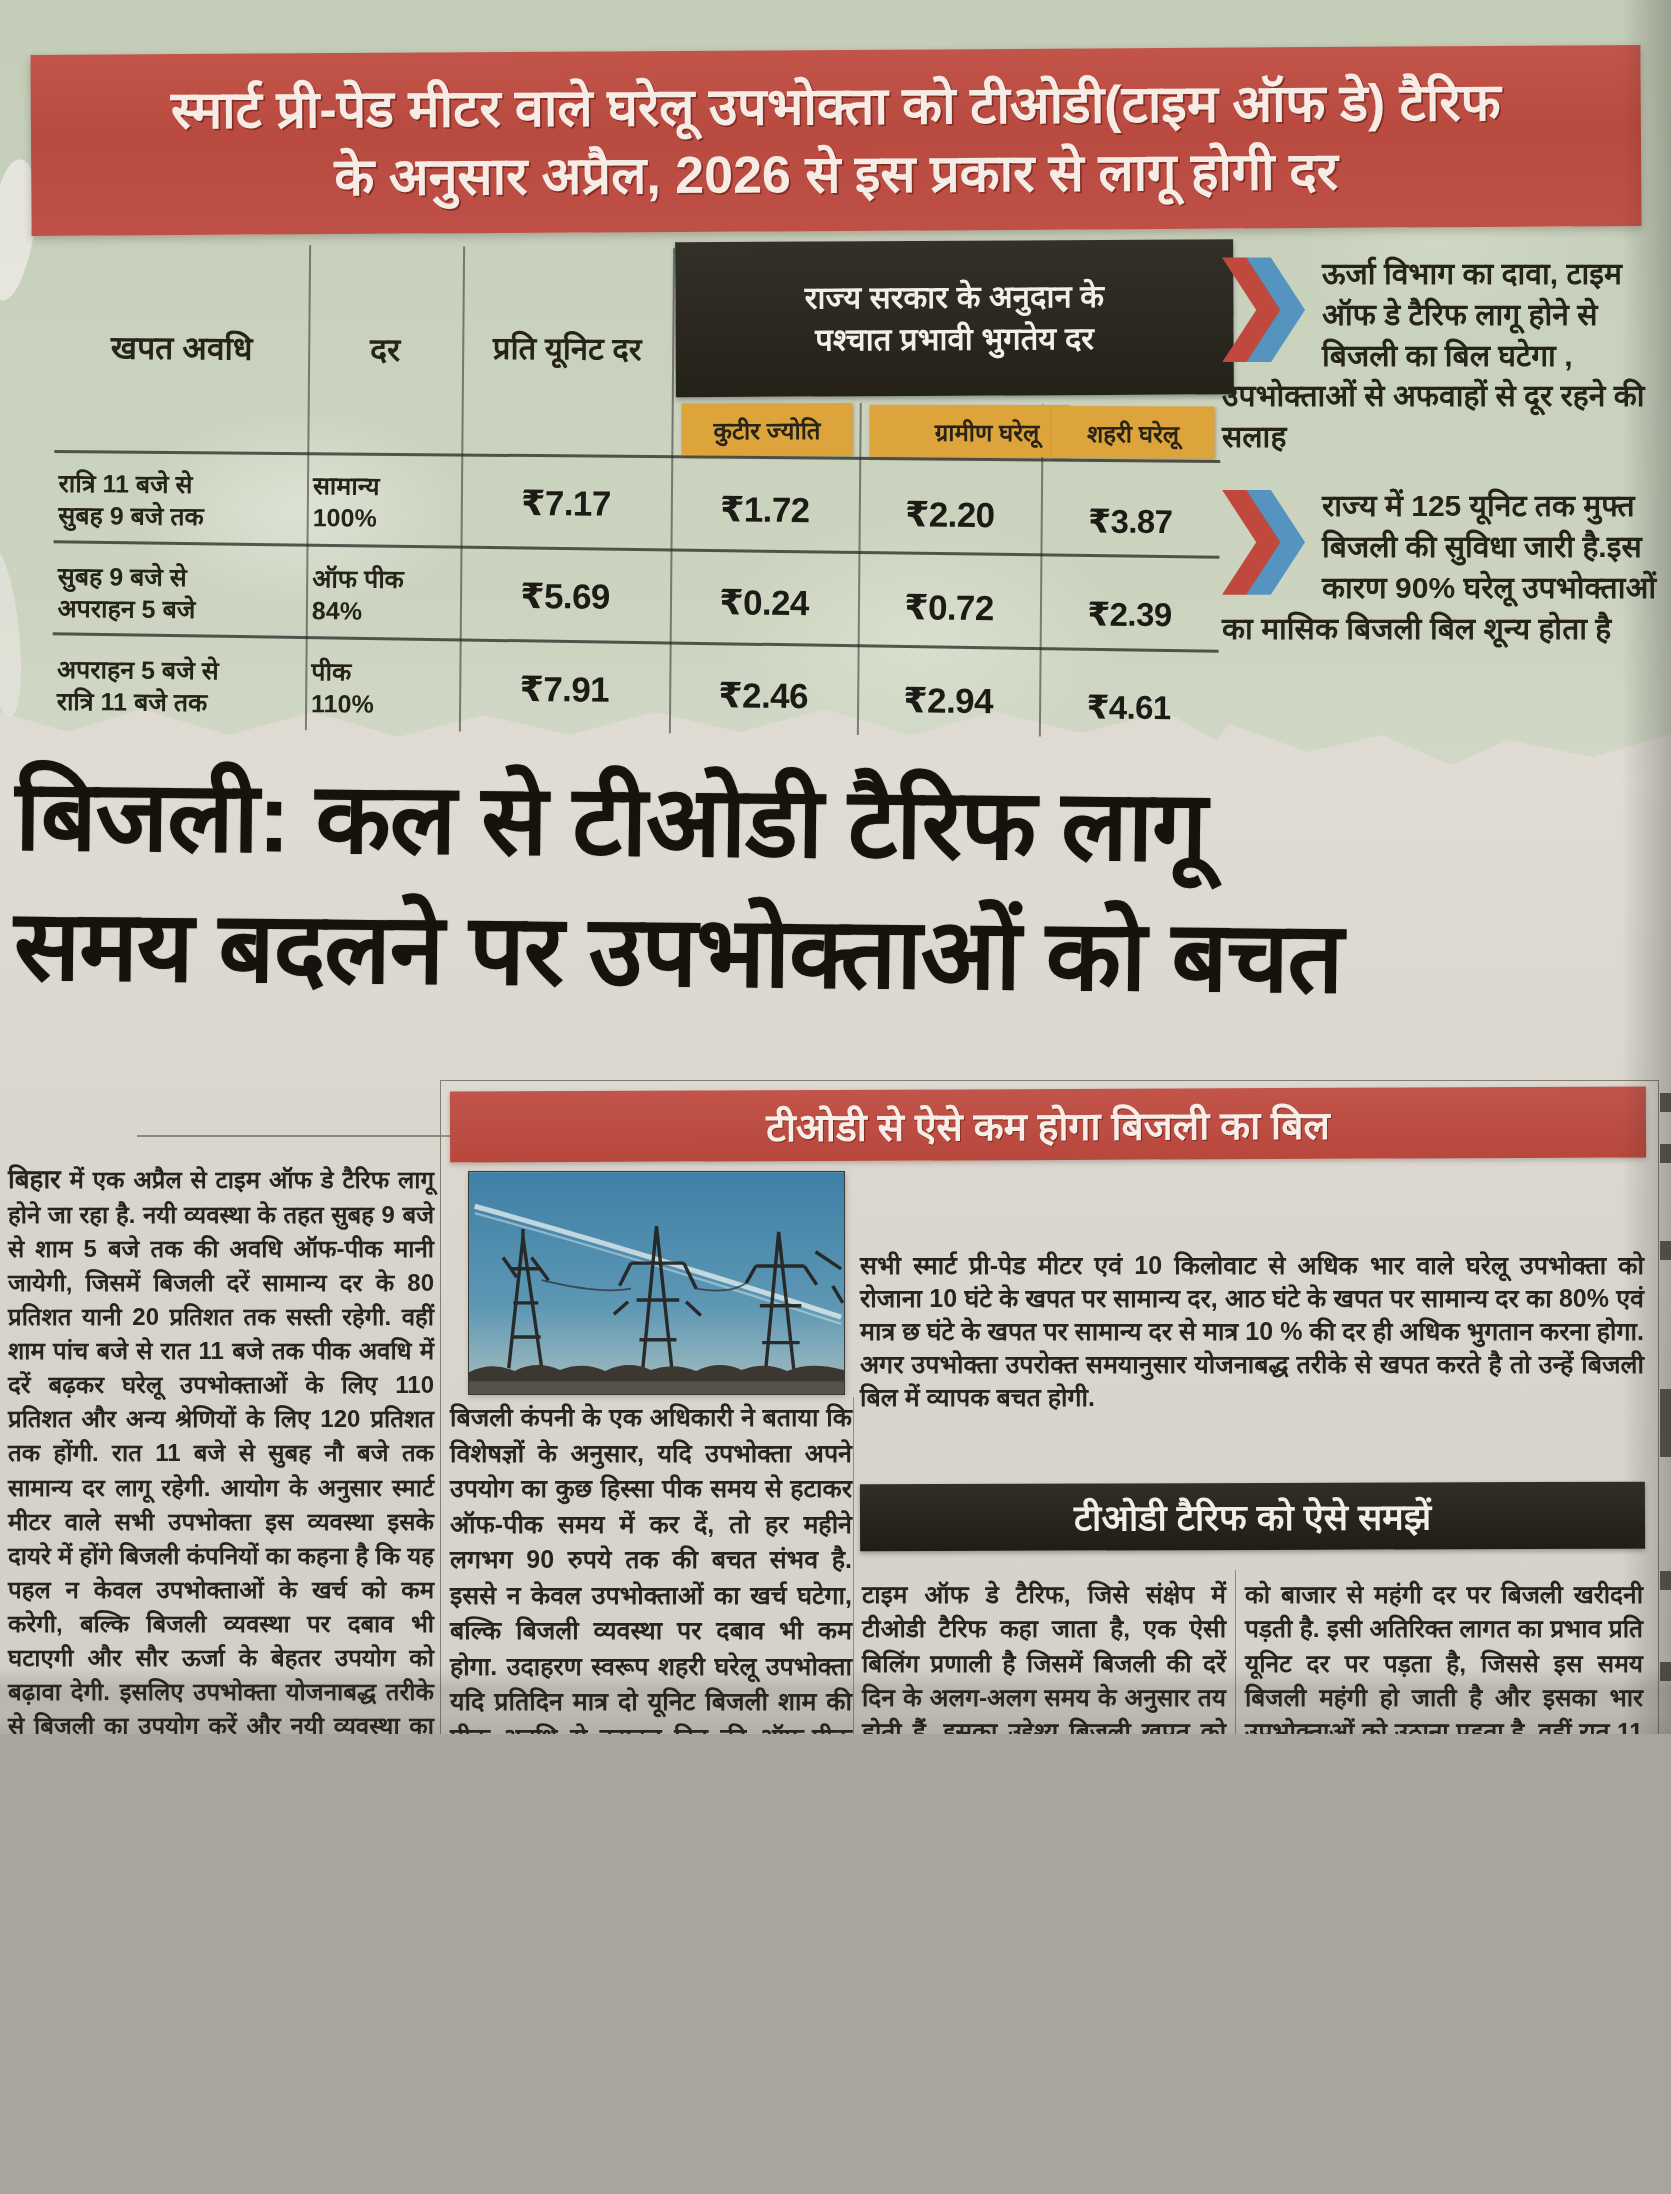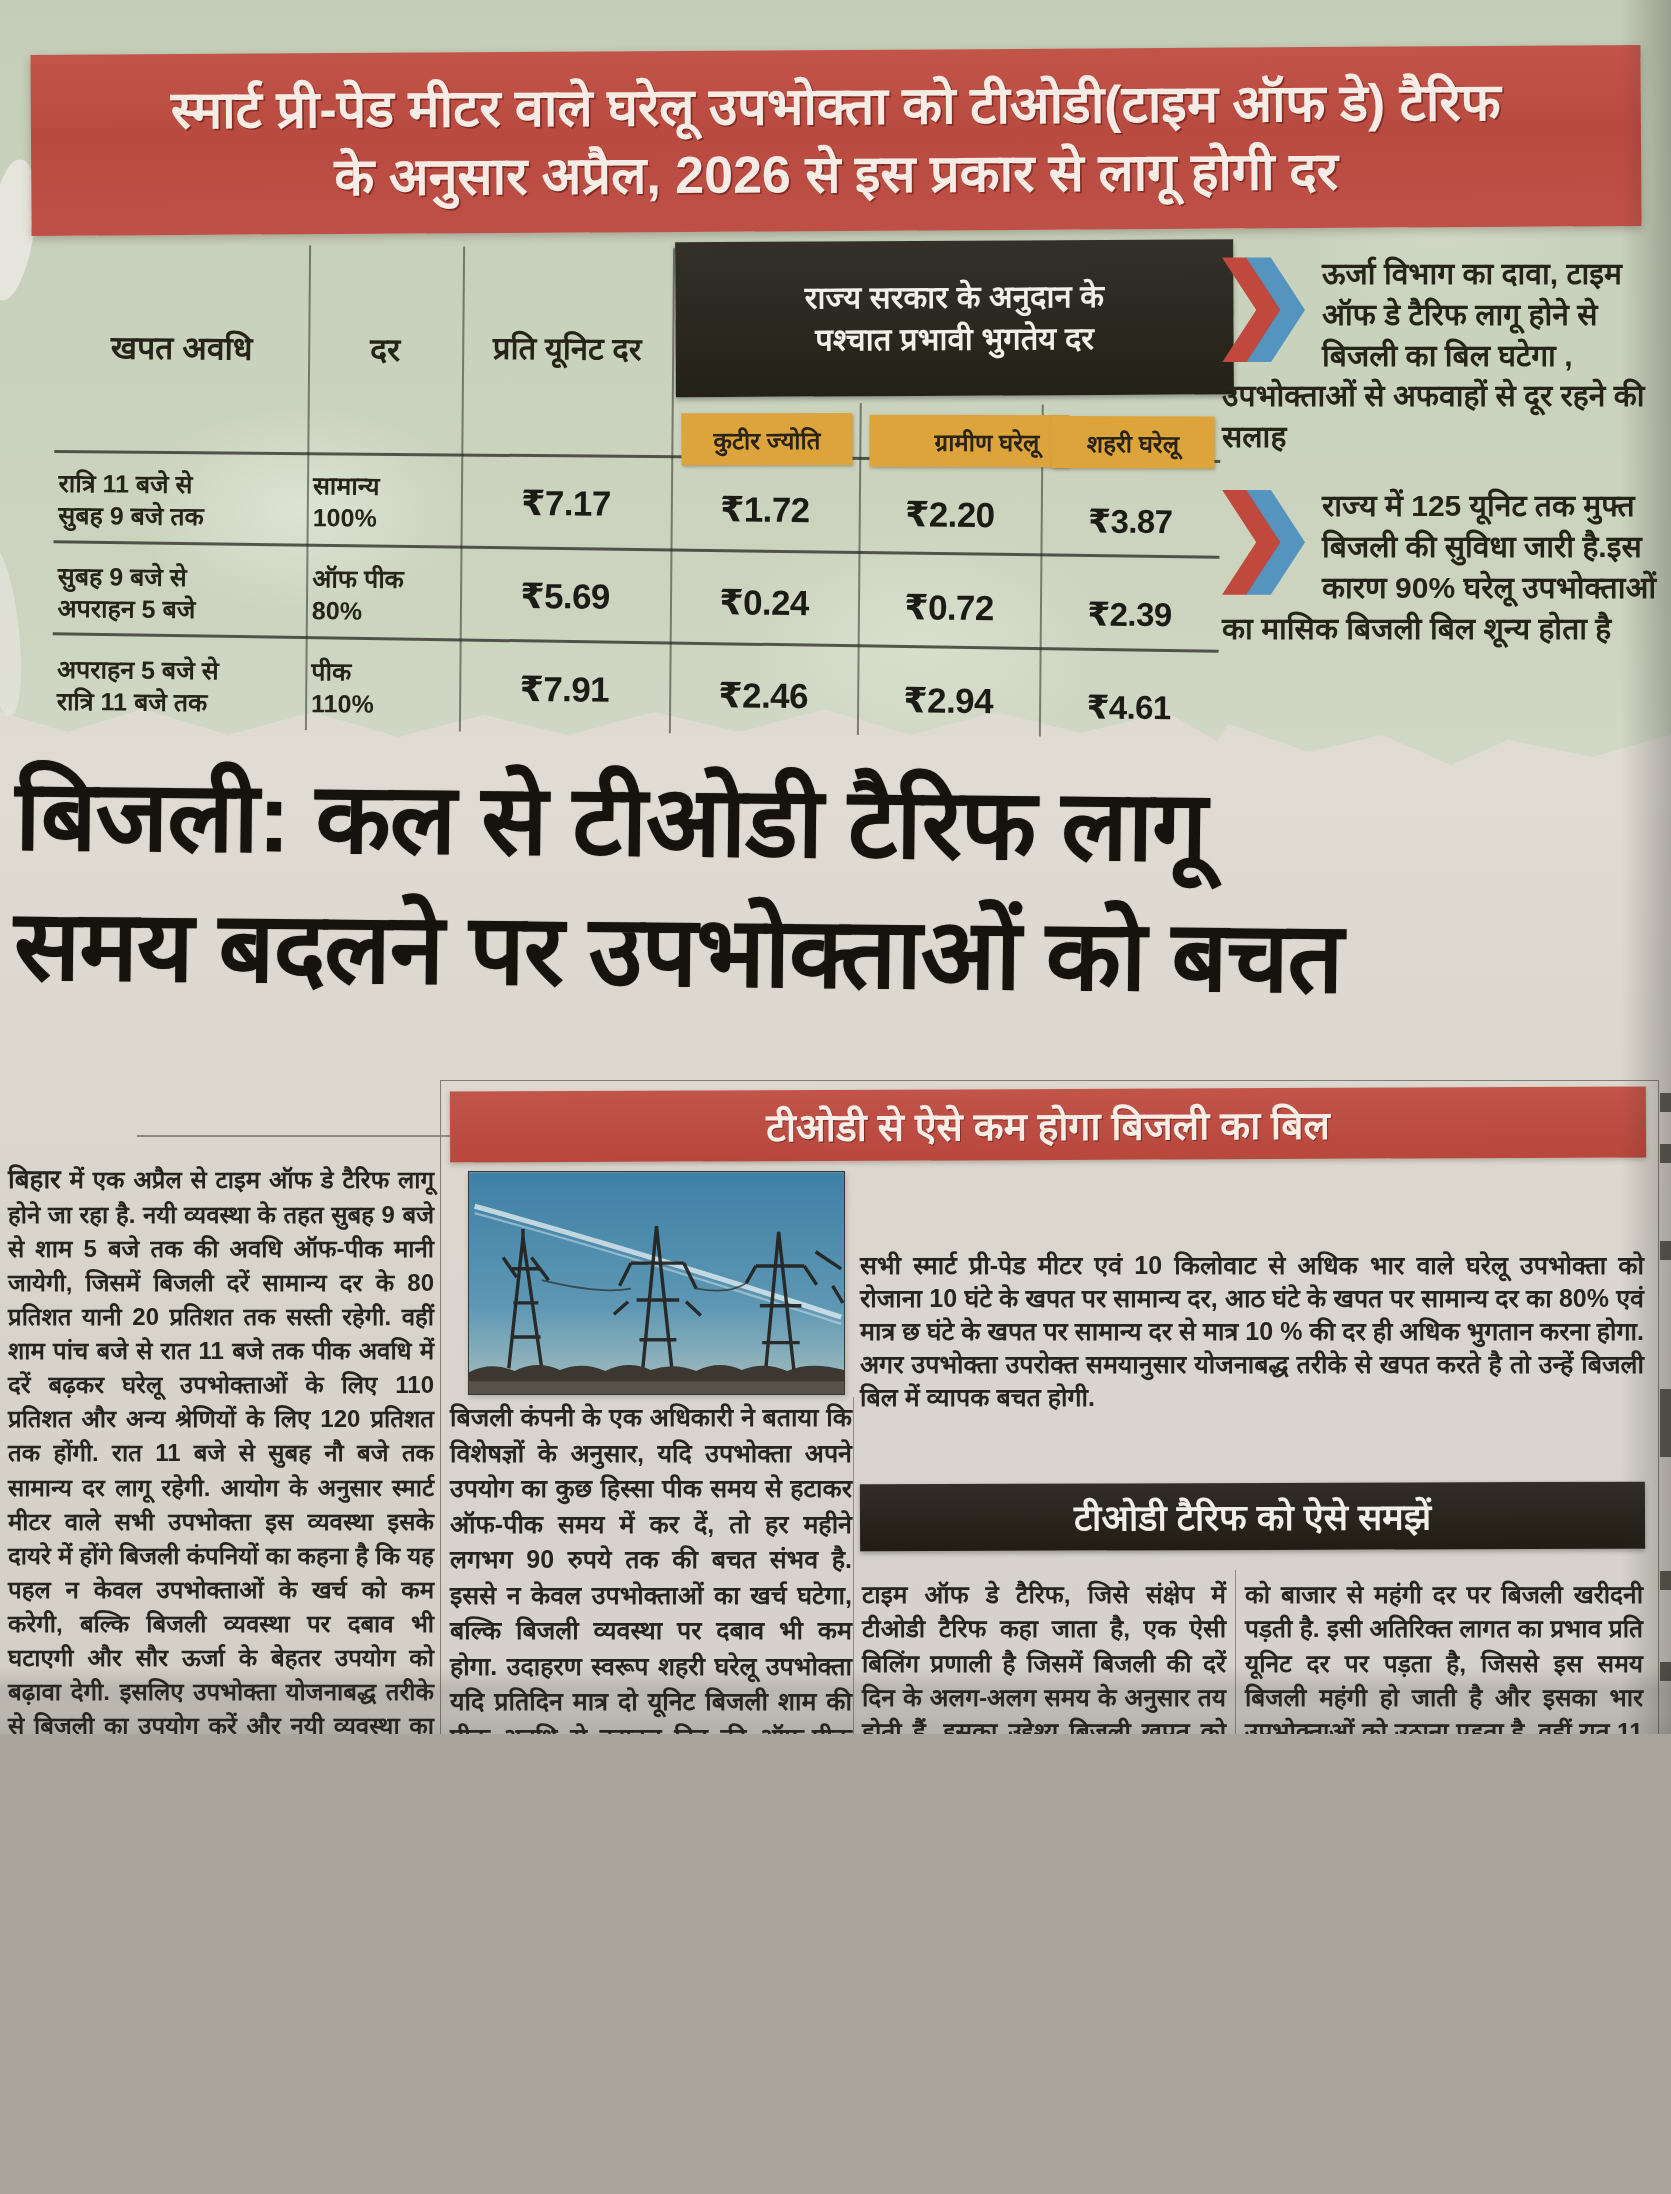--- a/index.html
+++ b/index.html
@@ -46,21 +46,21 @@
   .th{position:absolute;display:flex;align-items:center;justify-content:center;
         font-weight:700;text-align:center;}
   .th.period{left:0;top:0;width:253px;height:210px;font-size:32px;}
   .th.rate{left:253px;top:0;width:154px;height:210px;font-size:32px;}
   .th.perunit{left:407px;top:0;width:210px;height:210px;font-size:31px;line-height:1.3;}
   .group-header{position:absolute;left:620px;top:-6.8px;width:558px;height:155px;
         background:linear-gradient(180deg,#33302a,#242118);transform:rotate(-.8deg);
         display:flex;flex-direction:column;justify-content:center;align-items:center;
         color:#f2efe8;font-weight:700;font-size:31px;line-height:1.35;text-align:center;
         box-shadow:0 2.8px 5.7px rgba(0,0,0,.3);}
-  .subhead{position:absolute;top:167px;height:52px;background:#dda43c;color:#2a2416;
+  .subhead{position:absolute;top:157px;height:52px;background:#dda43c;color:#2a2416;
         display:flex;align-items:center;justify-content:center;font-weight:700;font-size:24px;
         box-shadow:1.1px 1.7px 3.4px rgba(80,60,20,.35);}
   .subhead.s1{left:627px;width:171px;transform:rotate(-.6deg);}
   .subhead.s2{left:815px;width:165px;transform:rotate(-.4deg);padding-left:35px;}
   .subhead.s3{left:997px;width:163px;transform:rotate(-.3deg);}
   .cell{position:absolute;display:flex;flex-direction:column;justify-content:center;font-weight:700;}
   .cell.pd{left:4.6px;width:243px;font-size:25px;line-height:1.3;}
   .cell.rt{left:259px;width:142px;font-size:25px;line-height:1.3;}
   .val{position:absolute;display:flex;align-items:center;justify-content:center;
         font-weight:700;font-size:35px;letter-spacing:-0.6px;color:#1d1b16;}
@@ -176,21 +176,21 @@
     <div class="val c4" style="top:215px;height:88px">₹1.72</div>
     <div class="val c5" style="top:215px;height:88px">₹2.20</div>
     <div class="val c6" style="top:215px;height:88px">₹3.87</div>
 
     <div class="cell pd" style="top:308px;height:88px">
       <span>सुबह 9 बजे से</span>
       <span>अपराहन 5 बजे</span>
     </div>
     <div class="cell rt" style="top:308px;height:88px">
       <span>ऑफ पीक</span>
-      <span>80%</span>
+      <span>84%</span>
     </div>
     <div class="val c3" style="top:308px;height:88px">₹5.69</div>
     <div class="val c4" style="top:308px;height:88px">₹0.24</div>
     <div class="val c5" style="top:308px;height:88px">₹0.72</div>
     <div class="val c6" style="top:308px;height:88px">₹2.39</div>
 
     <div class="cell pd" style="top:401px;height:88px">
       <span>अपराहन 5 बजे से</span>
       <span>रात्रि 11 बजे तक</span>
     </div>

